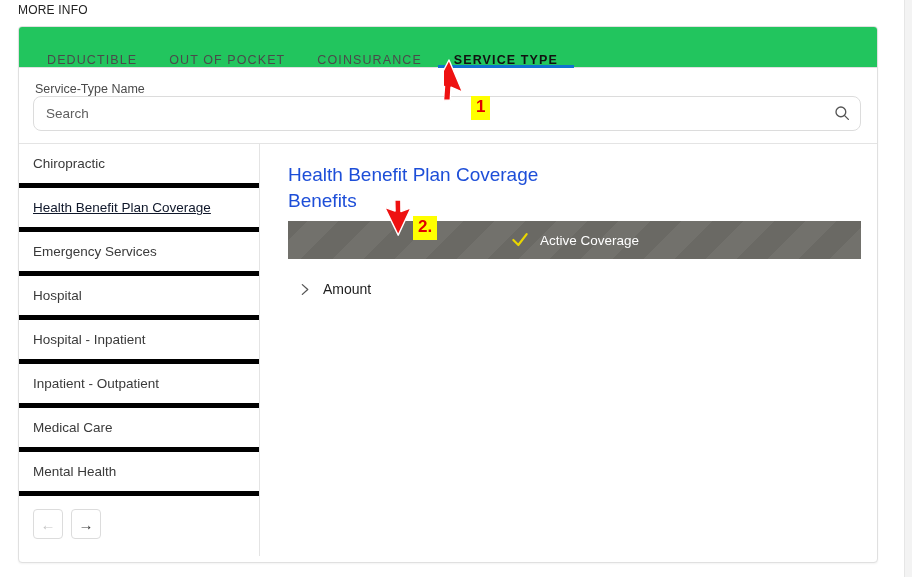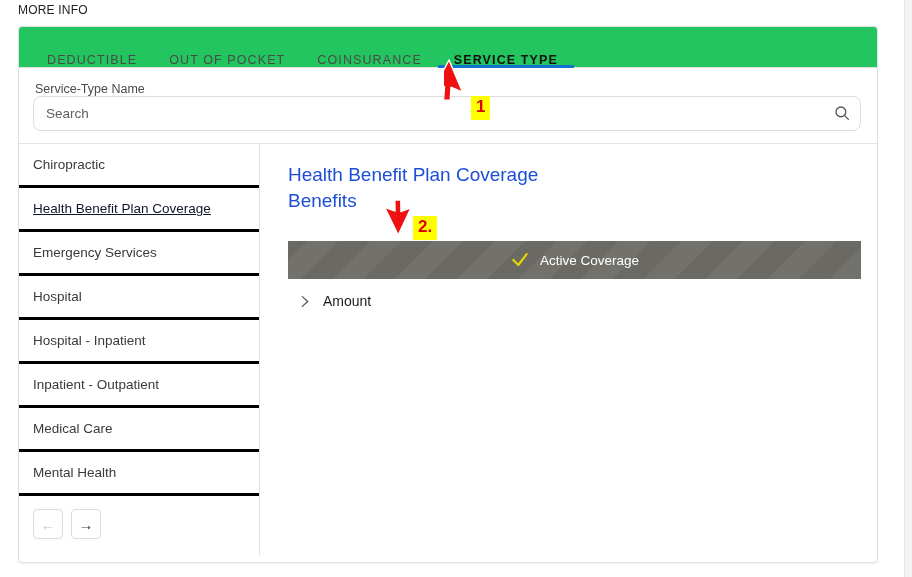--- a/index.html
+++ b/index.html
@@ -127,21 +127,21 @@
     display: flex;
     flex-direction: column;
   }
   .list-item {
     height: 44px;
     display: flex;
     align-items: center;
     padding: 0 14px;
     font-size: 13.5px;
     color: #3a3a3a;
-    border-bottom: 3px solid #000000;
+    border-bottom: 5px solid #000000;
     box-sizing: border-box;
     cursor: pointer;
   }
   .list-item.selected a {
     color: #0f172a;
     text-decoration: underline;
     cursor: pointer;
   }
   .list-item a { text-decoration: none; color: inherit; }
   .pager {
@@ -174,21 +174,21 @@
     box-sizing: border-box;
   }
   .detail-title {
     font-size: 19px;
     color: #1d4ed8;
     line-height: 1.35;
     max-width: 300px;
     font-weight: 400;
   }
   .status-banner {
-    margin-top: 28px;
+    margin-top: 8px;
     height: 38px;
     display: flex;
     align-items: center;
     justify-content: center;
     gap: 10px;
     color: #ffffff;
     font-size: 13.5px;
     background-color: #6d6c67;
     background-image: repeating-linear-gradient(
       -45deg,
@@ -200,20 +200,21 @@
   }
   .check-icon { width: 20px; height: 20px; color: #e9d600; }
   .accordion-row {
     display: flex;
     align-items: center;
     gap: 12px;
     padding: 14px 2px 0 10px;
     font-size: 14px;
     color: #1d1d1d;
     cursor: pointer;
+    margin-top: 8px;
   }
   .chev-icon { width: 13px; height: 13px; color: #555555; }
 
   
   .cursor-arrow { position: absolute; pointer-events: none; }
   .badge {
     position: absolute;
     background: #ffff00;
     color: #e00000;
     font-size: 17px;

